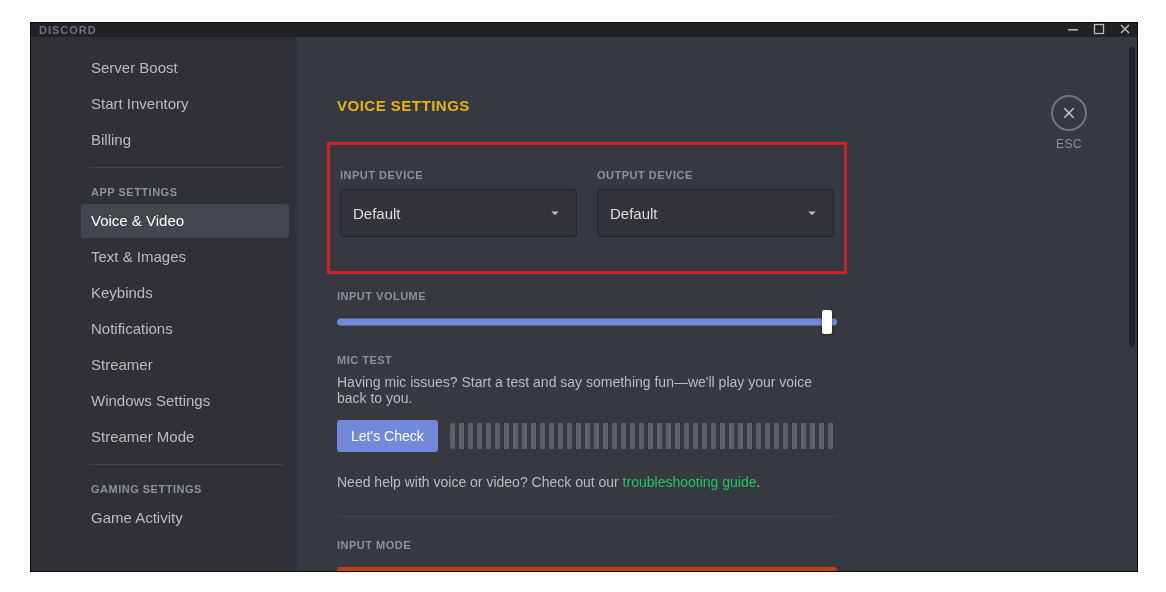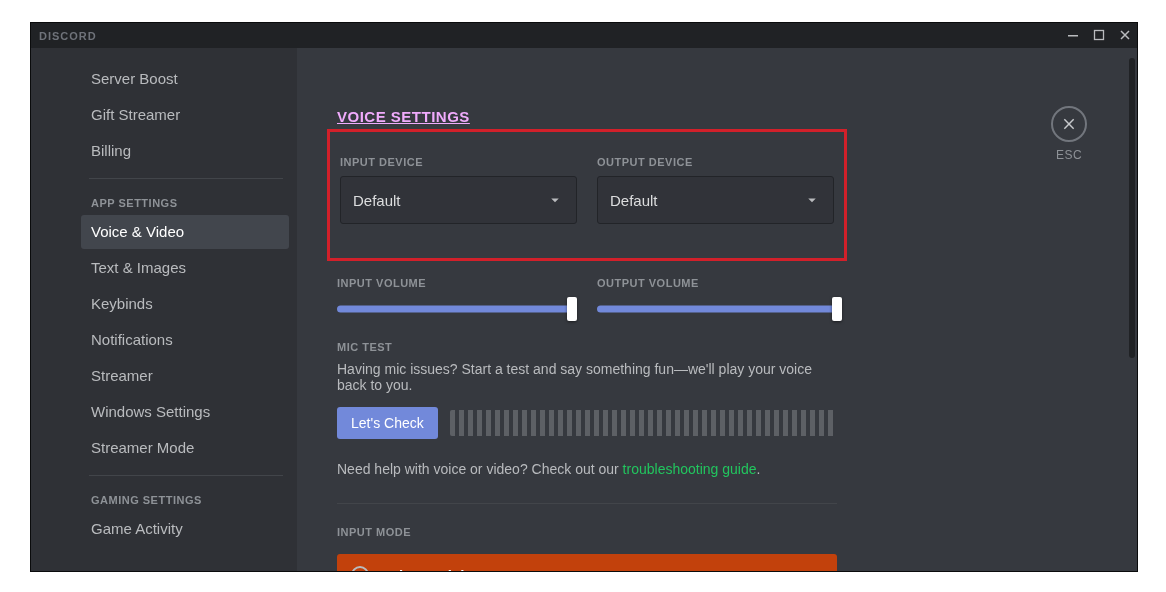--- a/index.html
+++ b/index.html
@@ -16,21 +16,21 @@
     left: 30px;
     top: 22px;
     width: 1108px;
     height: 550px;
     background: #36393f;
     display: flex;
     flex-direction: column;
     border: 1px solid #0a0b0c;
   }
   .titlebar {
-    height: 25px;
+    height: 14px;
     background: #202225;
     display: flex;
     align-items: center;
     justify-content: space-between;
     padding: 0 6px 0 8px;
     color: #6f737a;
     font-size: 11px;
     letter-spacing: 1px;
     font-weight: 700;
   }
@@ -93,26 +93,25 @@
     width: 36px; height: 36px;
     border: 2px solid #72767d;
     border-radius: 50%;
     display: flex; align-items: center; justify-content: center;
     margin-bottom: 6px;
     cursor: pointer;
   }
   .close-circle svg { width:16px; height:16px; stroke:#c7c9cc; }
   .esc-label { font-size: 12px; letter-spacing: 0.5px; }
   h2.page-title {
-    color: #f0abfc;
+    color: #eab308;
     font-size: 15px;
     font-weight: 700;
     letter-spacing: 0.5px;
-    margin-bottom: 12px;
-    text-decoration: underline;
+    margin-bottom: 36px;
   }
   .row2 {
     display: flex;
     gap: 20px;
     margin-bottom: 20px;
   }
   .col { flex: 1; }
   .field-label {
     font-size: 11px;
     font-weight: 700;
@@ -241,21 +240,21 @@
           </svg></span>
       <span><svg viewBox="0 0 12 12">
             <path d="M2 2 L10 10 M10 2 L2 10" stroke="#b9bbbe" stroke-width="1.5"></path>
           </svg></span>
     </div>
   </div>
 
   <div class="body">
     <div class="sidebar">
       <div class="side-item"><span>Server Boost</span></div>
-      <div class="side-item"><span>Gift Streamer</span></div>
+      <div class="side-item"><span>Start Inventory</span></div>
       <div class="side-item"><span>Billing</span></div>
       <div class="side-sep"></div>
       <div class="side-header">APP SETTINGS</div>
       <div class="side-item selected"><span>Voice &amp; Video</span></div>
       <div class="side-item"><span>Text &amp; Images</span></div>
       <div class="side-item"><span>Keybinds</span></div>
       <div class="side-item"><span>Notifications</span></div>
       <div class="side-item"><span>Streamer</span></div>
       <div class="side-item"><span>Windows Settings</span></div>
       <div class="side-item"><span>Streamer Mode</span></div>
@@ -303,27 +302,20 @@
       </div>
 
       <div class="row2">
         <div class="col">
           <div class="field-label">INPUT VOLUME</div>
           <div class="slider">
             <div class="slider-track"></div>
             <div class="slider-thumb" id="in-thumb" style="left: 98%;"></div>
           </div>
         </div>
-        <div class="col">
-          <div class="field-label">OUTPUT VOLUME</div>
-          <div class="slider">
-            <div class="slider-track"></div>
-            <div class="slider-thumb" id="out-thumb" style="left: 100%;"></div>
-          </div>
-        </div>
       </div>
 
       <div class="section-gap">
         <div class="field-label">MIC TEST</div>
         <div class="mic-desc">Having mic issues? Start a test and say something fun—we'll play your voice back to you.</div>
         <div class="mic-row">
           <div class="lets-check"><span>Let's Check</span></div>
           <div class="mic-bars"></div>
         </div>
         <div class="help-line">

